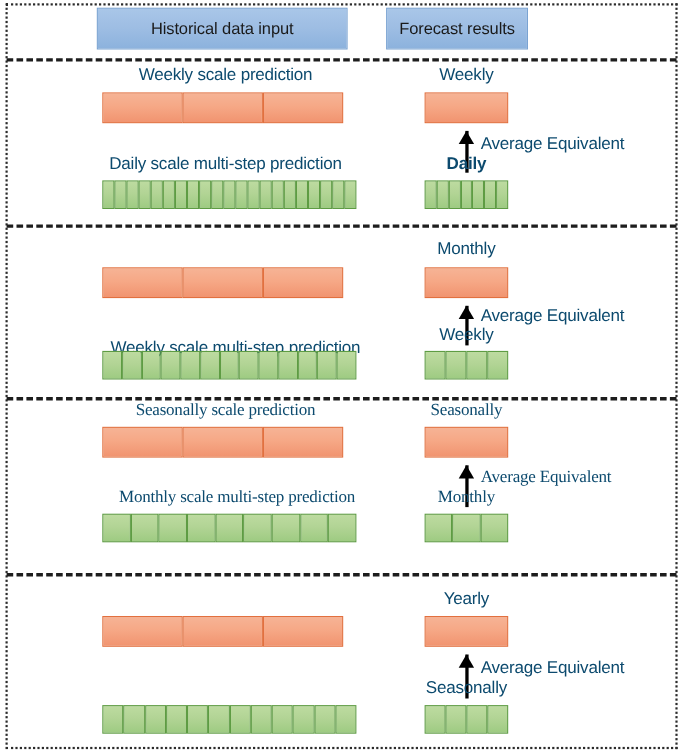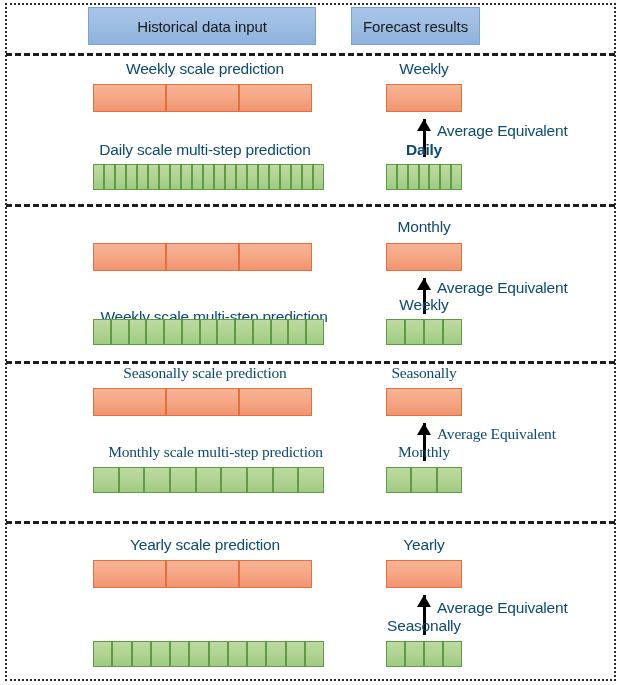--- a/index.html
+++ b/index.html
@@ -274,21 +274,20 @@
 
     <div class="bar green" id="bar-2-fine" style="left:385px;top:117px;width:78px;height:28px;">
         <div class="seg"></div>
         <div class="seg"></div>
         <div class="seg"></div>
       </div>
   </div>
 
   <div class="panel" id="panel-3" style="top:521px;height:160px;">
 
-    <div class="lbl center" style="left:205px;top:15px;">Yearly scale prediction</div>
 
     <div class="bar orange" id="bar-3-pred" style="left:92px;top:38px;width:221px;height:30px;">
         <div class="seg"></div>
         <div class="seg"></div>
         <div class="seg"></div>
       </div>
 
 
     <div class="bar green" id="bar-3-multi" style="left:92px;top:119px;width:233px;height:28px;">
         <div class="seg"></div>

